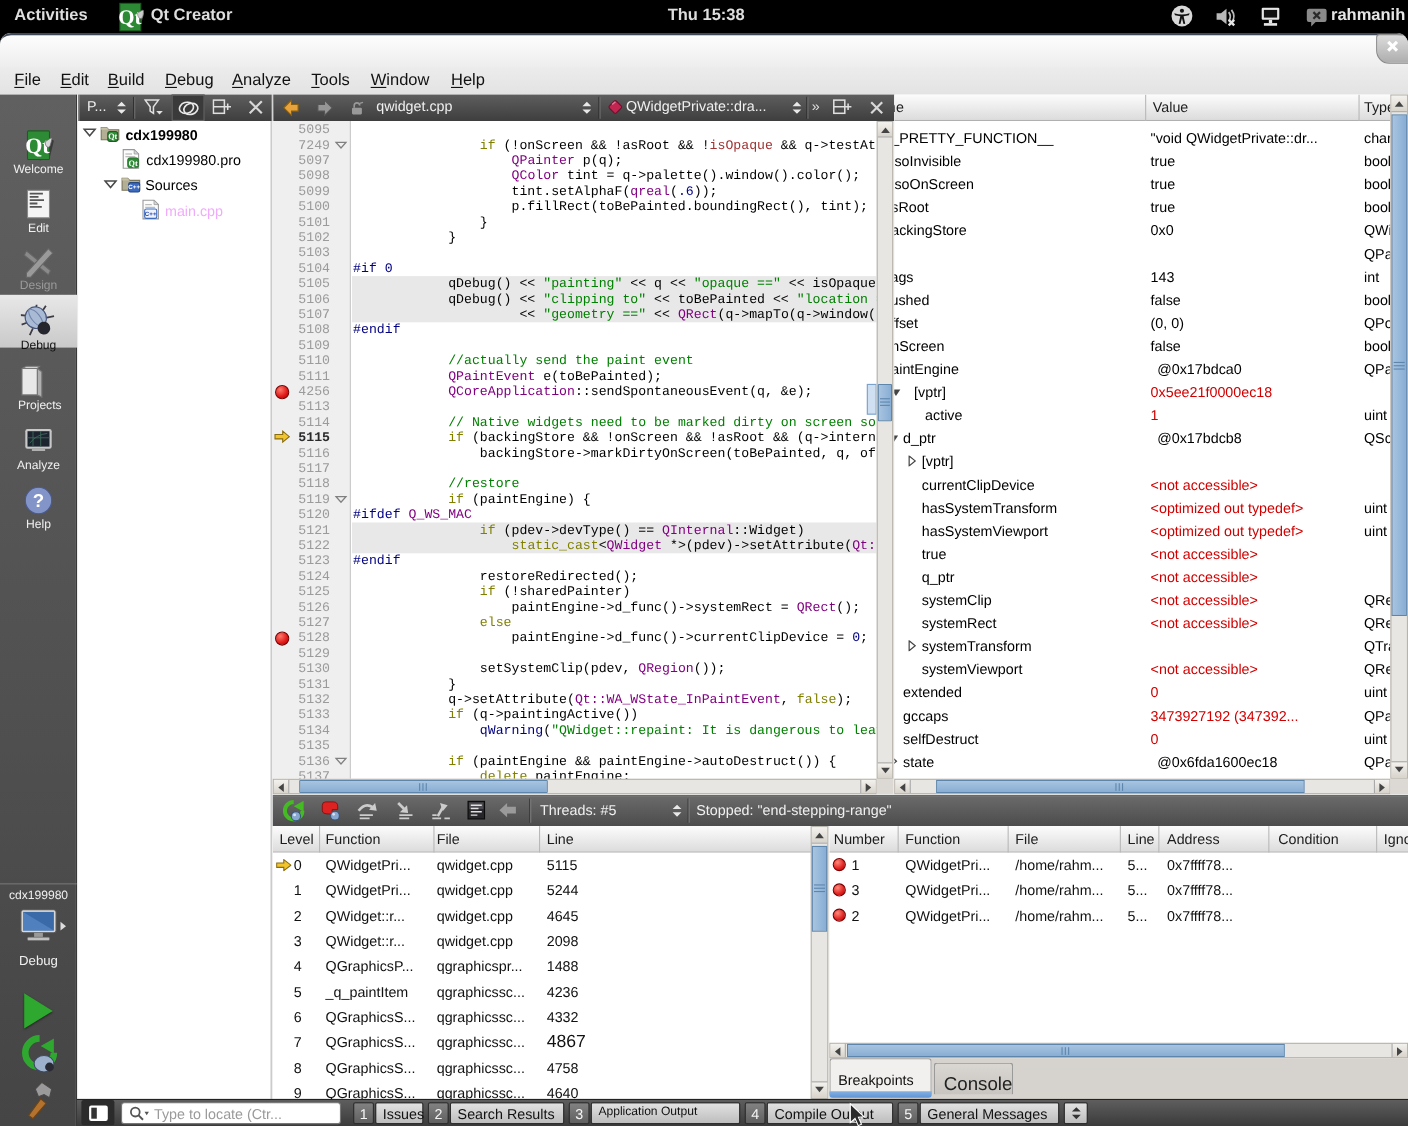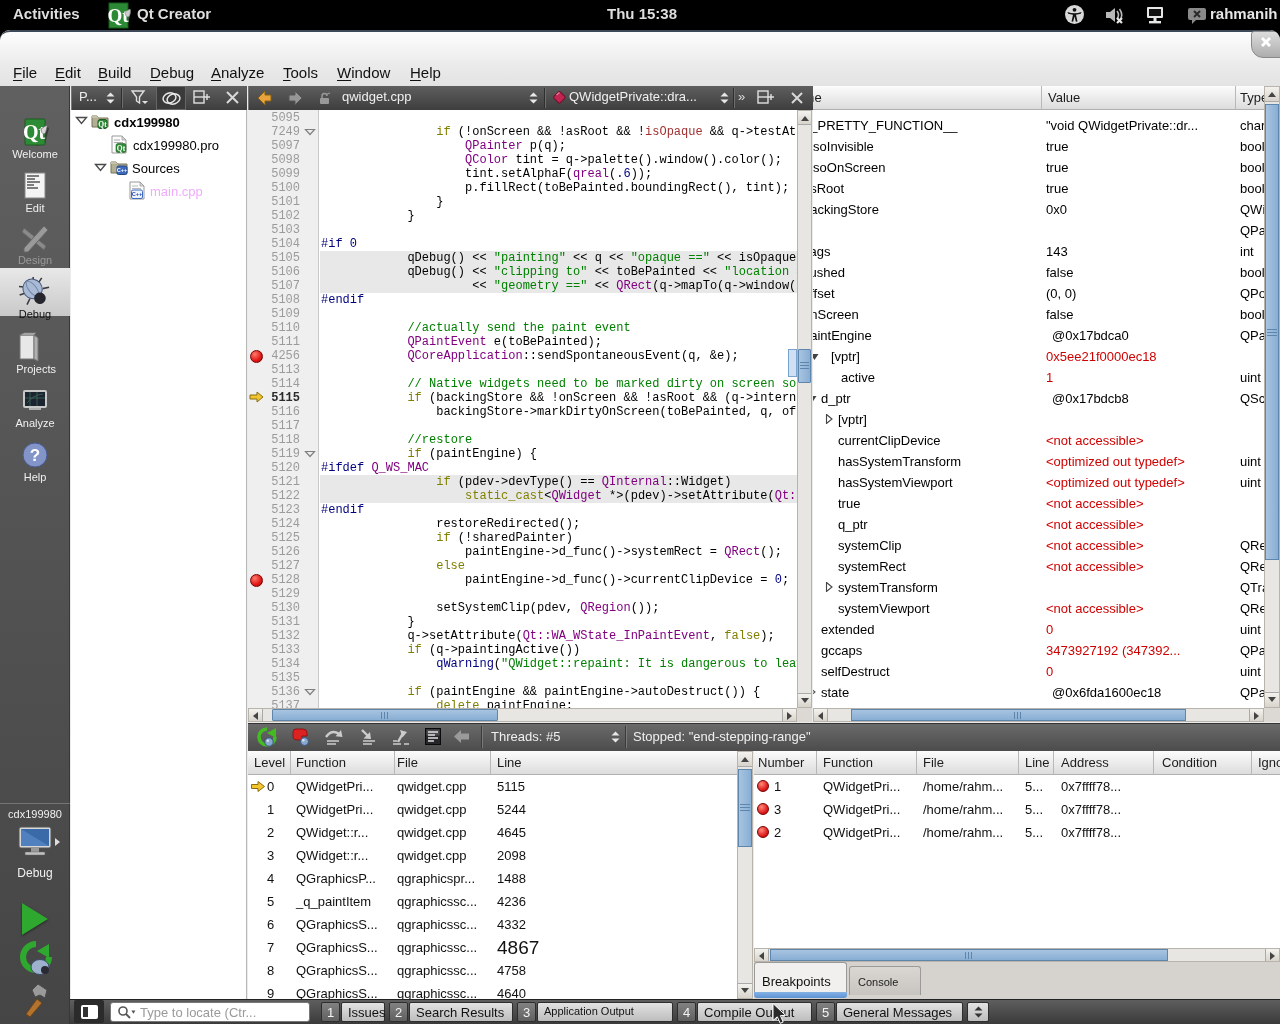--- a/index.html
+++ b/index.html
@@ -679,21 +679,21 @@
 <div class="abs" style="left:48px;top:139px;font-size:13px;color:#111;height:23px;line-height:23px">_q_paintItem</div>
 <div class="abs" style="left:149px;top:139px;font-size:13px;color:#111;height:23px;line-height:23px">qgraphicssc...</div>
 <div class="abs" style="left:249px;top:139px;font-size:13px;color:#111;height:23px;line-height:23px">4236</div>
 <div class="abs" style="left:19px;top:162px;font-size:13px;color:#111;height:23px;line-height:23px">6</div>
 <div class="abs" style="left:48px;top:162px;font-size:13px;color:#111;height:23px;line-height:23px">QGraphicsS...</div>
 <div class="abs" style="left:149px;top:162px;font-size:13px;color:#111;height:23px;line-height:23px">qgraphicssc...</div>
 <div class="abs" style="left:249px;top:162px;font-size:13px;color:#111;height:23px;line-height:23px">4332</div>
 <div class="abs" style="left:19px;top:185px;font-size:13px;color:#111;height:23px;line-height:23px">7</div>
 <div class="abs" style="left:48px;top:185px;font-size:13px;color:#111;height:23px;line-height:23px">QGraphicsS...</div>
 <div class="abs" style="left:149px;top:185px;font-size:13px;color:#111;height:23px;line-height:23px">qgraphicssc...</div>
-<div class="abs" style="left:249px;top:185px;font-size:19px;color:#111;height:23px;line-height:23px">4867</div>
+<div class="abs" style="left:249px;top:185px;font-size:16px;color:#111;height:23px;line-height:23px">4867</div>
 <div class="abs" style="left:19px;top:208px;font-size:13px;color:#111;height:23px;line-height:23px">8</div>
 <div class="abs" style="left:48px;top:208px;font-size:13px;color:#111;height:23px;line-height:23px">QGraphicsS...</div>
 <div class="abs" style="left:149px;top:208px;font-size:13px;color:#111;height:23px;line-height:23px">qgraphicssc...</div>
 <div class="abs" style="left:249px;top:208px;font-size:13px;color:#111;height:23px;line-height:23px">4758</div>
 <div class="abs" style="left:19px;top:231px;font-size:13px;color:#111;height:23px;line-height:23px">9</div>
 <div class="abs" style="left:48px;top:231px;font-size:13px;color:#111;height:23px;line-height:23px">QGraphicsS...</div>
 <div class="abs" style="left:149px;top:231px;font-size:13px;color:#111;height:23px;line-height:23px">qgraphicssc...</div>
 <div class="abs" style="left:249px;top:231px;font-size:13px;color:#111;height:23px;line-height:23px">4640</div>
 </div>
 <div class="abs" style="left:737px;top:751px;width:16px;height:248px;background:#e8e6e2;border:1px solid #b8b4ac"></div>
@@ -746,21 +746,21 @@
 <div class="abs" style="left:1270px;top:952px;width:0;height:0;border-left:5px solid #444;border-top:4px solid transparent;border-bottom:4px solid transparent"></div>
 <div class="abs" style="left:770px;top:949px;width:398px;height:12px;background:linear-gradient(#a8c4e0,#88aed4);border:1px solid #5e86ac"></div>
 <div class="abs" style="left:965px;top:952px;width:1px;height:7px;background:#5e86ac"></div>
 <div class="abs" style="left:968px;top:952px;width:1px;height:7px;background:#5e86ac"></div>
 <div class="abs" style="left:971px;top:952px;width:1px;height:7px;background:#5e86ac"></div>
 <div class="abs" style="left:754px;top:962px;width:526px;height:37px;background:#d6d2ce"></div>
 <div class="abs" style="left:754px;top:962px;width:93px;height:33px;background:#f2f0ee;border:1px solid #9a9a9a;border-bottom:none;border-radius:3px 3px 0 0"></div>
 <div class="abs" style="left:762px;top:974px;font-size:13px;color:#111">Breakpoints</div>
 <div class="abs" style="left:754px;top:992px;width:93px;height:6px;background:linear-gradient(#85b2e4,#5e93d4);border-radius:0 0 3px 3px"></div>
 <div class="abs" style="left:849px;top:966px;width:72px;height:29px;background:linear-gradient(#dad7d3,#c8c5c1);border:1px solid #9a9a9a;border-bottom:none;border-radius:3px 3px 0 0"></div>
-<div class="abs" style="left:858px;top:976px;font-size:11px;color:#222">Console</div>
+<div class="abs" style="left:858px;top:976px;font-size:17px;color:#222">Console</div>
 <div class="abs" style="left:70px;top:999px;width:1210px;height:25px;background:linear-gradient(#5e5e5e,#3a3a3a);border-top:1px solid #222"></div>
 <div class="abs" style="left:74px;top:1000px;width:30px;height:23px;background:#2b2b2b;border-radius:2px"></div>
 <div class="abs" style="left:80px;top:1004px">
     <svg width="19" height="16" viewBox="0 0 19 16">
 <rect x="1" y="1" width="17" height="14" rx="2" fill="#fff"></rect>
 <rect x="3" y="3" width="5" height="10" fill="#333"></rect>
 <rect x="3" y="3" width="13" height="10" fill="none" stroke="#333" stroke-width="0"></rect>
     </svg>
   </div>
 <div class="abs" style="left:110px;top:1002px;width:200px;height:20px;background:#fff;border:1px solid #777;border-radius:3px"></div>

